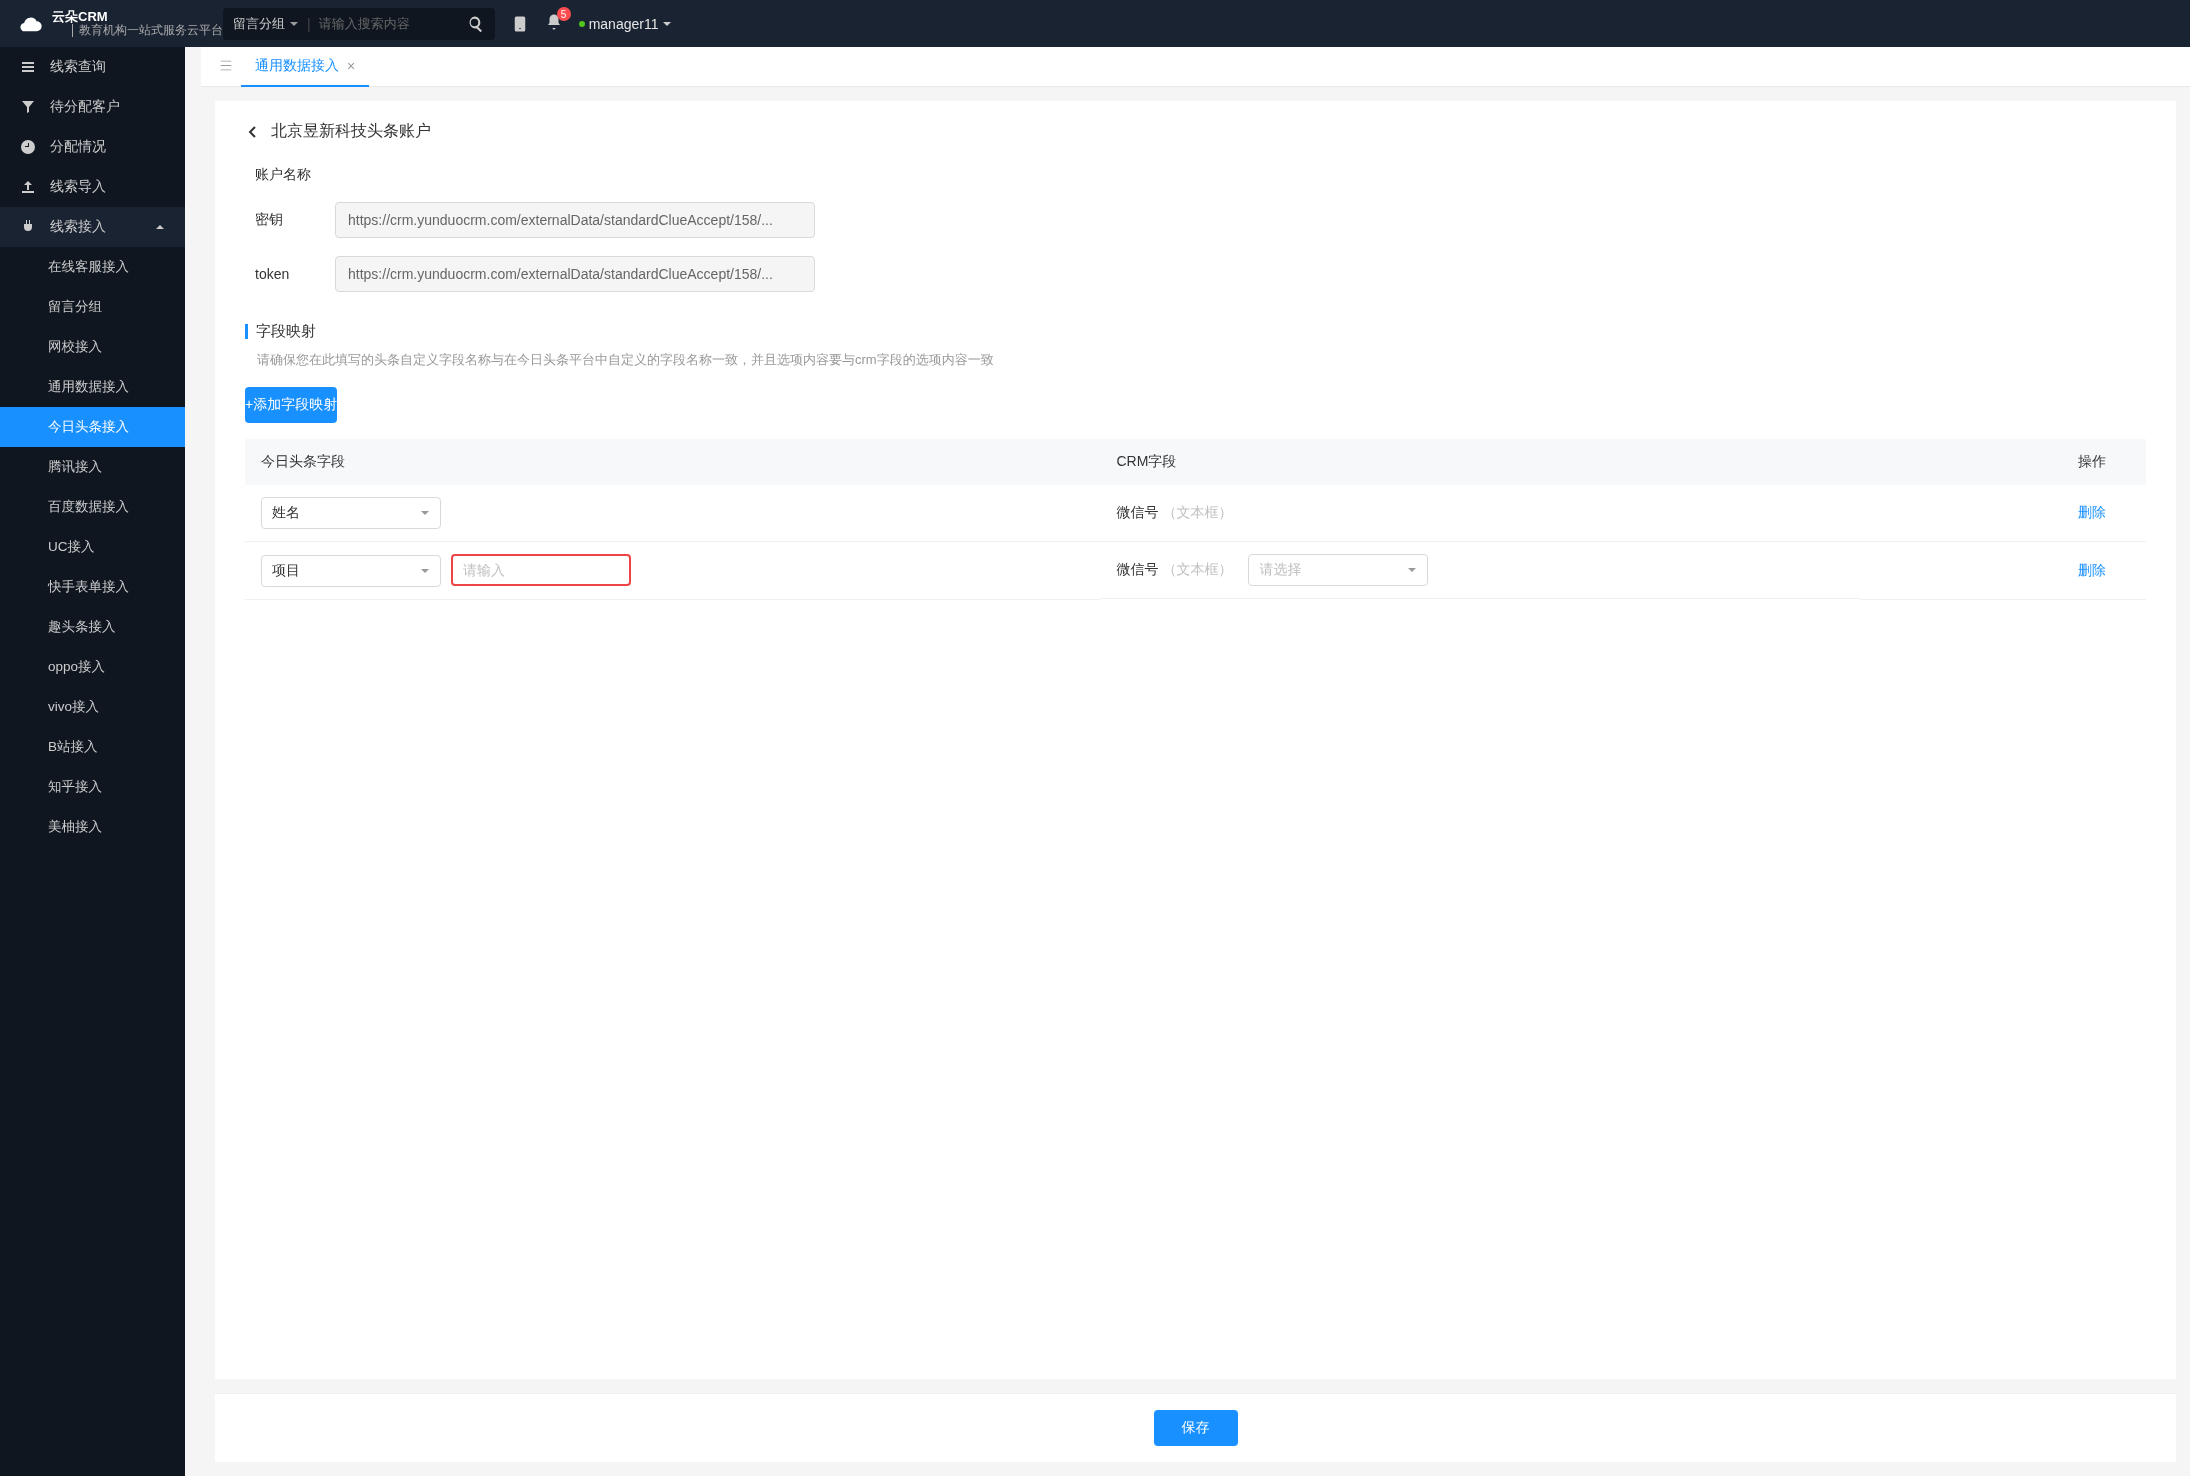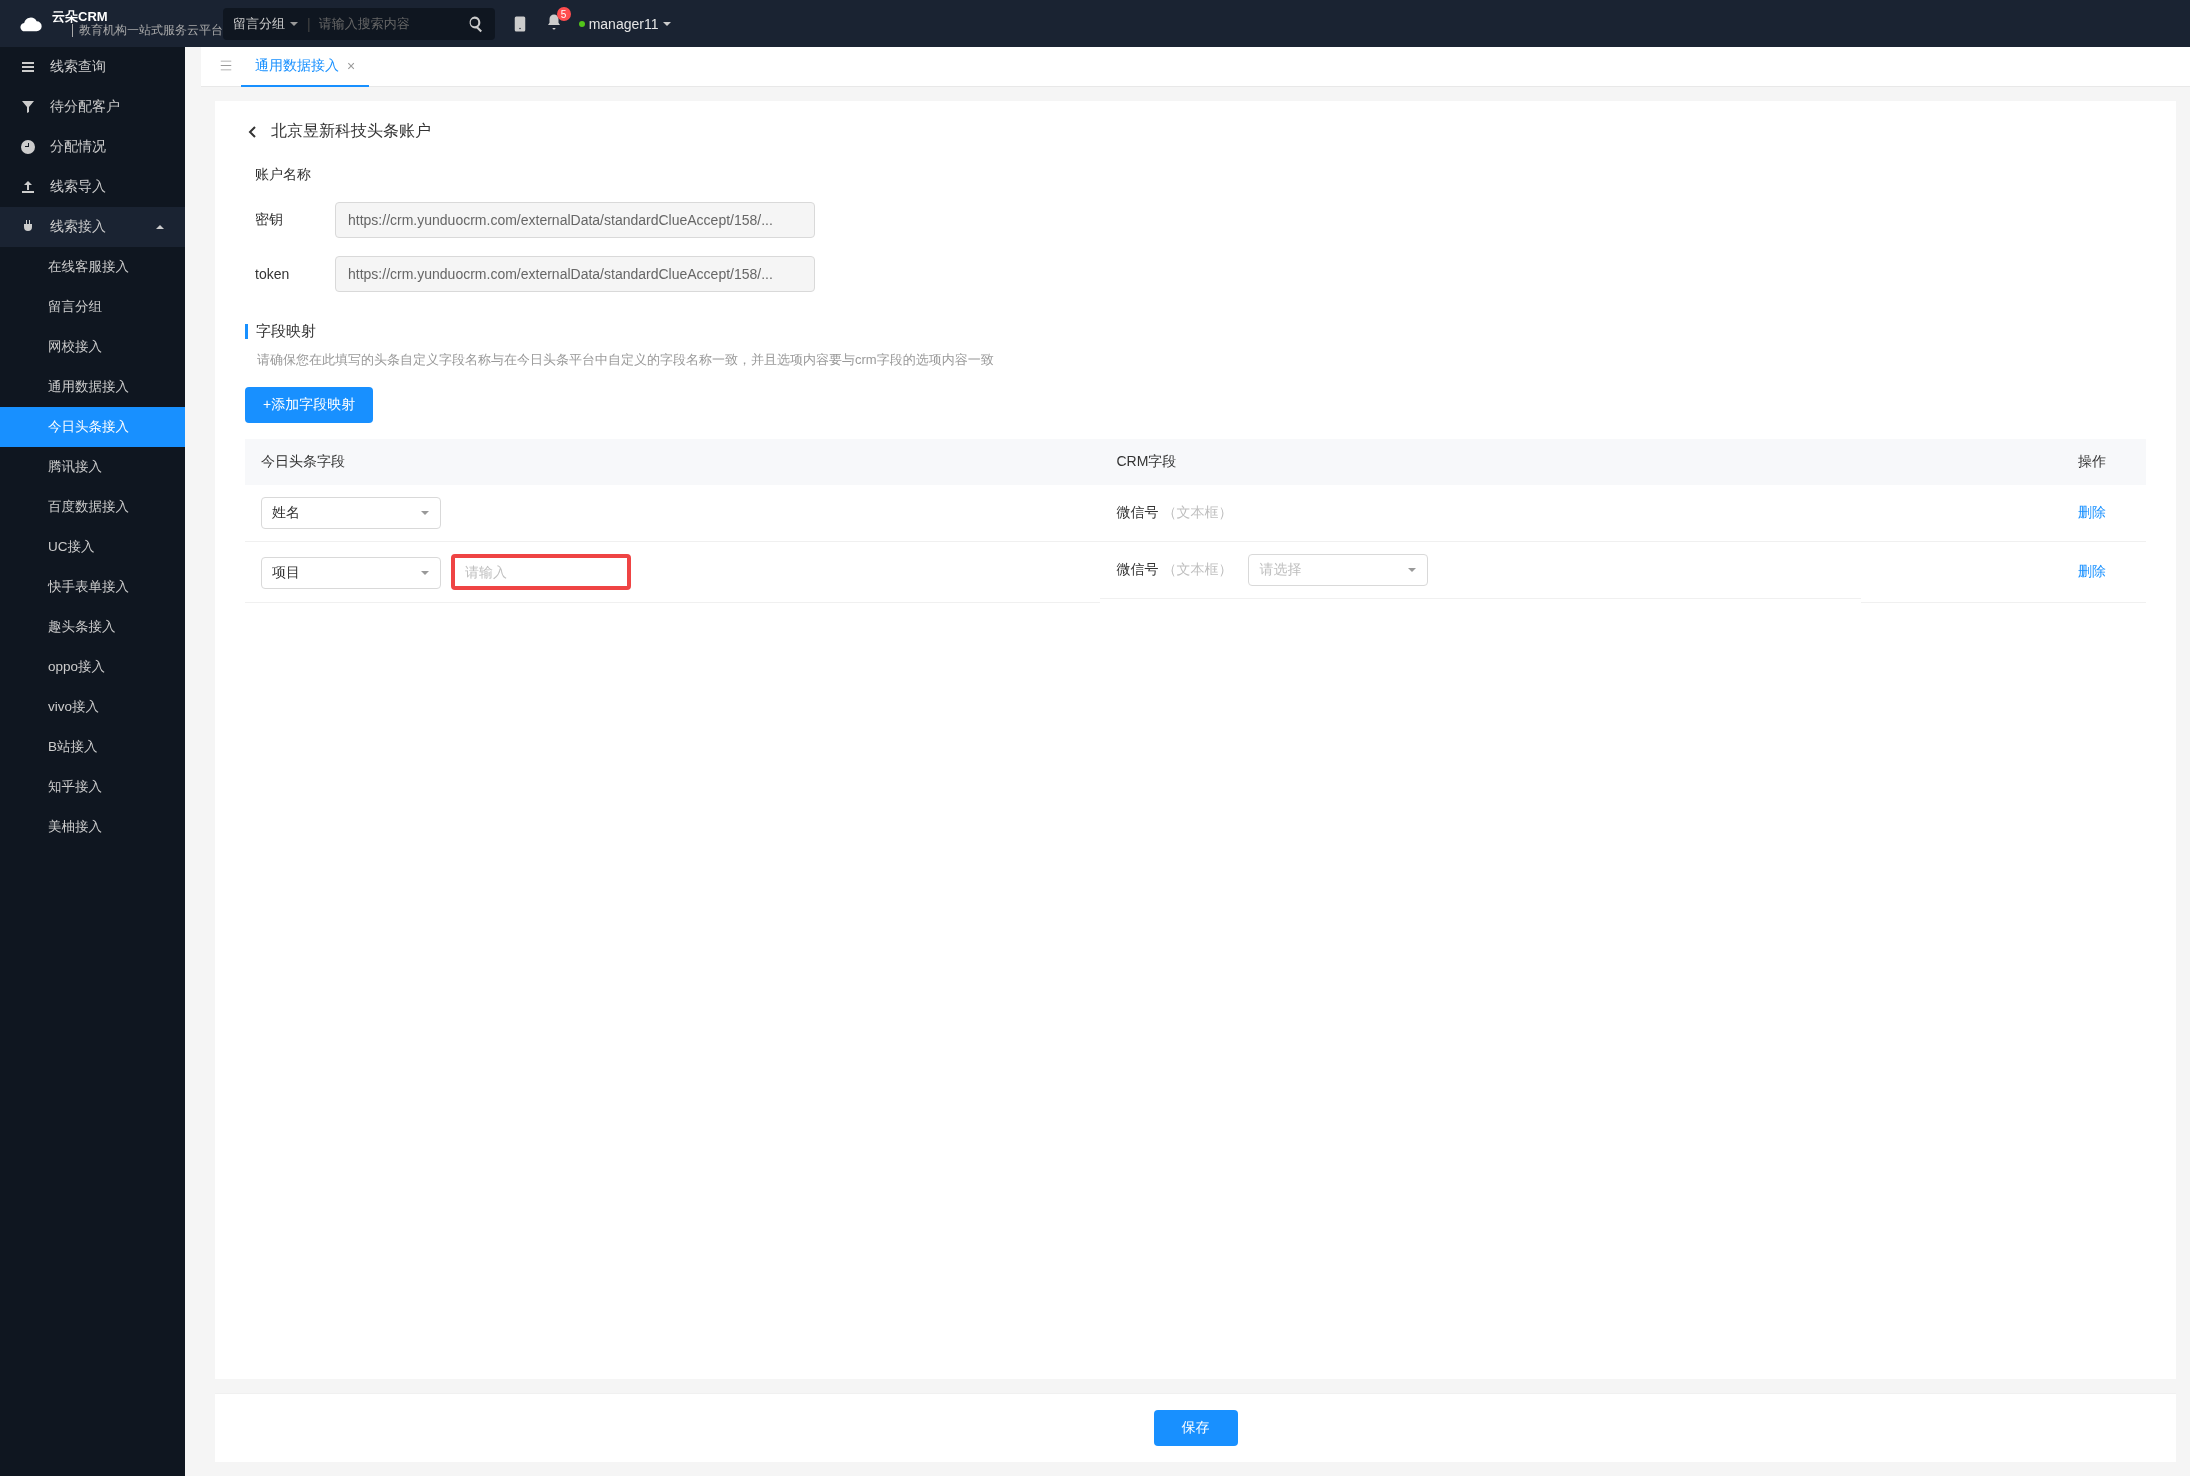--- a/index.html
+++ b/index.html
@@ -55,31 +55,31 @@
     .form-row { display: flex; align-items: center; gap: 20px; margin-bottom: 18px; margin-left: 10px; }
     .form-label { width: 60px; font-size: 14px; color: #333; }
     .form-input { width: 480px; height: 36px; border: 1px solid #d9d9d9; border-radius: 4px; padding: 0 12px; font-size: 14px; outline: none; }
     .form-input:disabled { background: #f5f5f5; color: #666; }
     .form-input::placeholder { color: #bfbfbf; }
     
     .section-header { display: flex; align-items: center; gap: 8px; font-size: 15px; font-weight: 500; margin-top: 30px; margin-bottom: 10px; }
     .section-bar { width: 3px; height: 15px; background: #1890ff; }
     .section-desc { color: #999; font-size: 13px; margin-left: 12px; margin-bottom: 18px; }
     
-    .btn-primary { background: #1890ff; color: #fff; border: none; border-radius: 4px; padding: 9px 18px; font-size: 14px; cursor: pointer; }
+    .btn-primary { background: #1890ff; color: #fff; border: none; border-radius: 4px; padding: 9px 0; font-size: 14px; cursor: pointer; }
     .btn-add { display: inline-block; margin-bottom: 16px; }
     
     .table { width: 100%; border-collapse: collapse; }
     .table th { background: #f7f8fa; text-align: left; padding: 14px 16px; font-size: 14px; color: #333; font-weight: 500; }
     .table th:last-child { text-align: right; padding-right: 40px; }
     .table td { padding: 12px 16px; border-bottom: 1px solid #f0f0f0; font-size: 14px; vertical-align: middle; }
     .table td:last-child { text-align: right; padding-right: 40px; }
     .select-box { display: inline-flex; align-items: center; justify-content: space-between; border: 1px solid #d9d9d9; border-radius: 4px; padding: 6px 10px; min-width: 180px; cursor: pointer; background: #fff; }
     .select-placeholder { color: #bfbfbf; }
-    .small-input { border: 4px solid #ef4444; border-radius: 4px; padding: 6px 10px; width: 180px; font-size: 14px; outline: none; margin-left: 10px; }
+    .small-input { border: 2px solid #ef4444; border-radius: 4px; padding: 6px 10px; width: 180px; font-size: 14px; outline: none; margin-left: 10px; }
     .small-input::placeholder { color: #bfbfbf; }
     .crm-field { display: flex; align-items: center; gap: 4px; }
     .crm-type { color: #bfbfbf; }
     .link-btn { color: #1890ff; cursor: pointer; font-size: 14px; }
     
     .footer-bar { display: flex; justify-content: center; padding: 16px; background: #fff; border-top: 1px solid #f0f0f0; margin: 0 14px 14px 14px; }
     
     .chevron-svg { width: 10px; height: 10px; fill: #999; }
   </style>
 </head>

